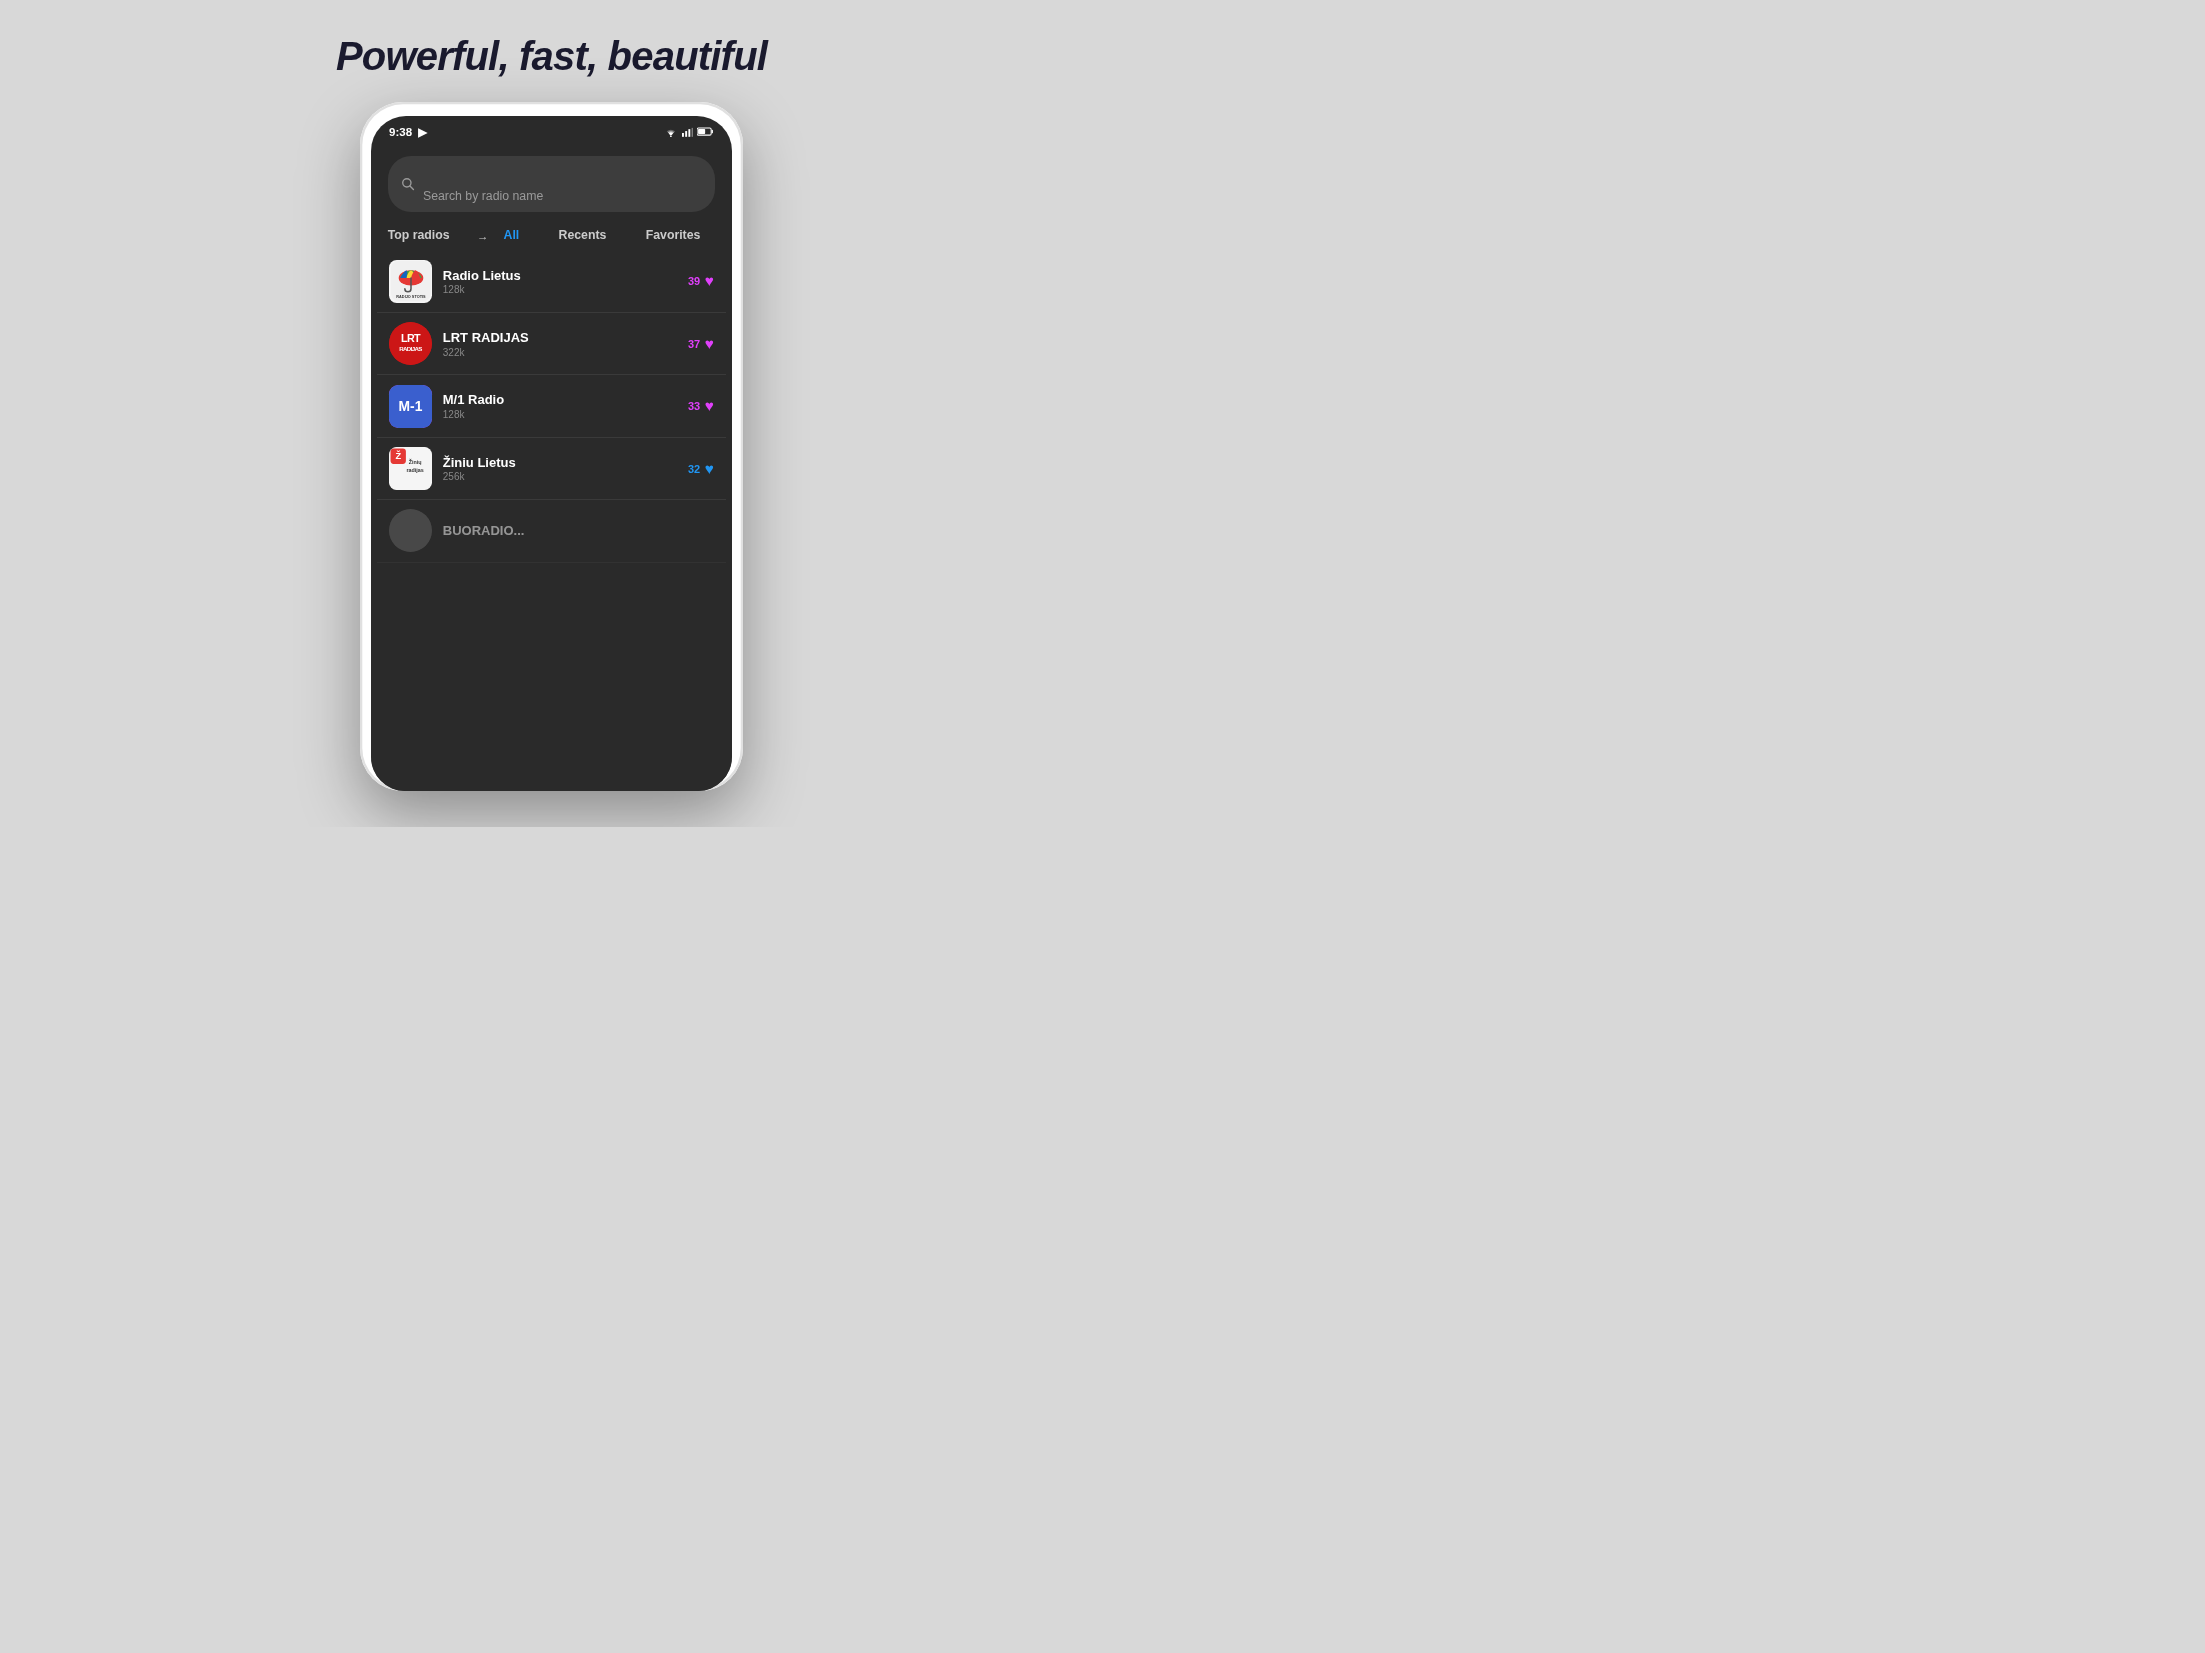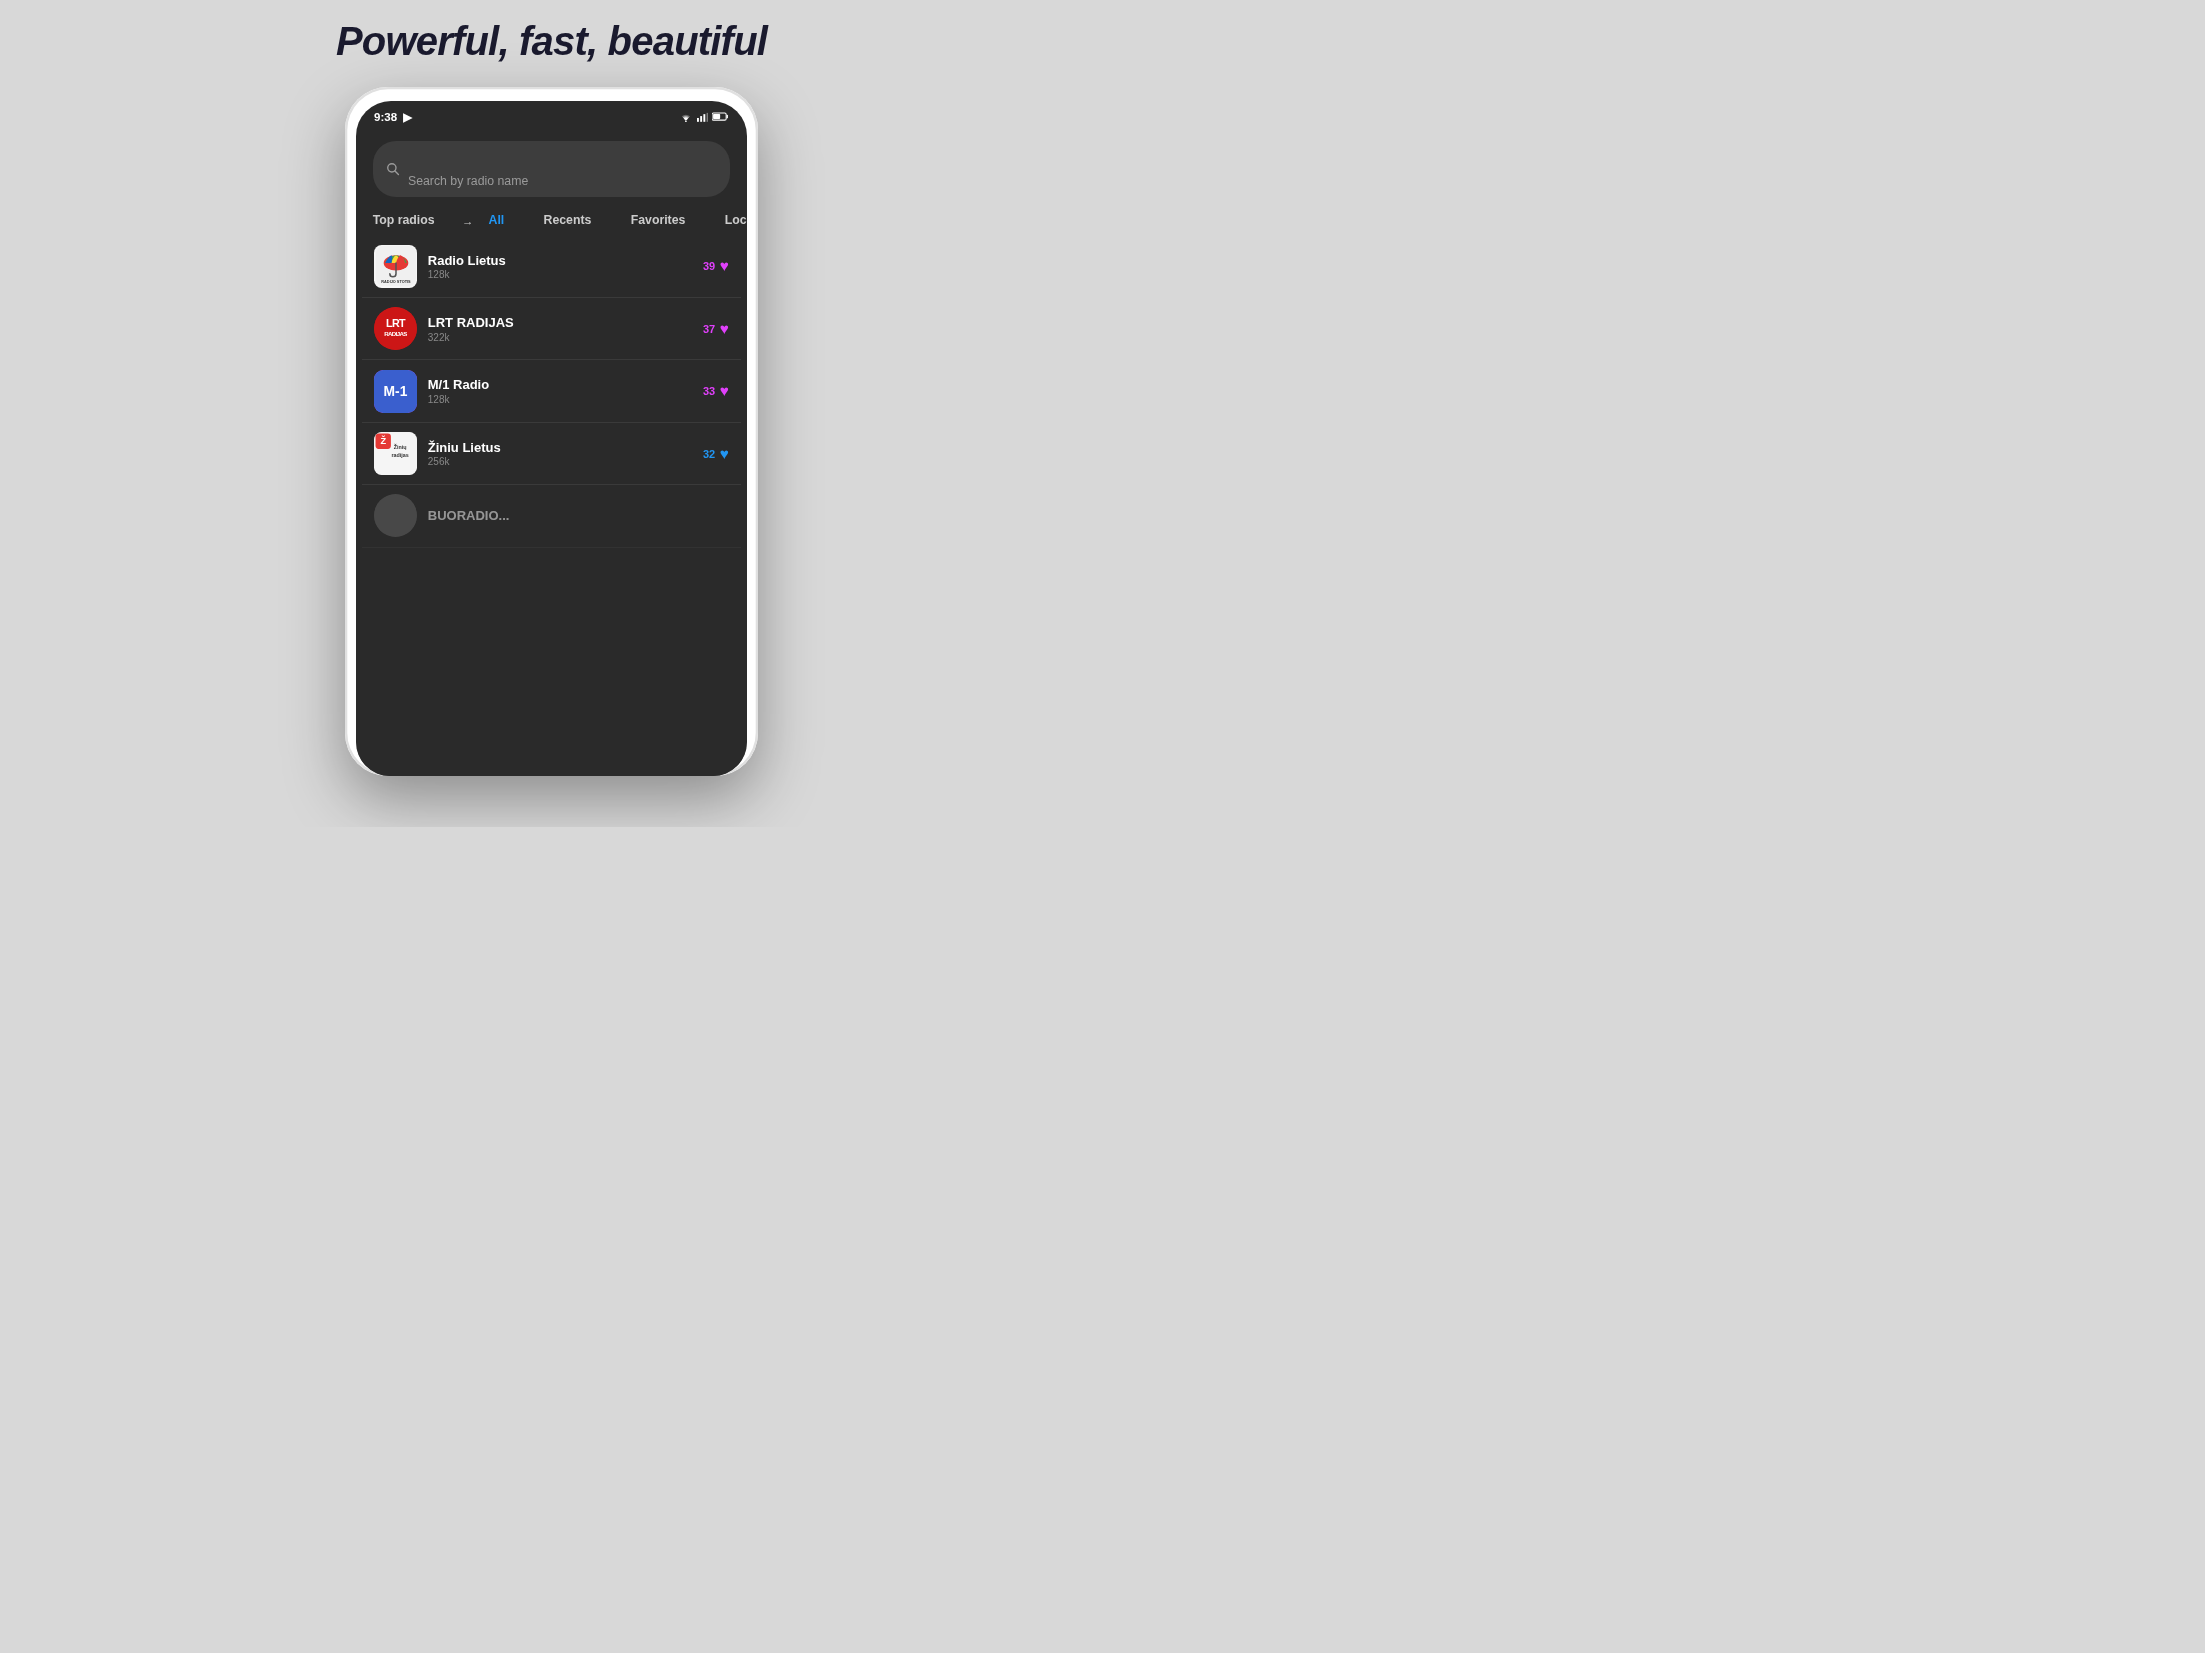--- a/index.html
+++ b/index.html
@@ -9,32 +9,32 @@
       height: 827px;
       background-color: #d8d8d8;
       display: flex;
       flex-direction: column;
       align-items: center;
       font-family: 'Arial', sans-serif;
       overflow: hidden;
     }
 
     .page-title {
-      margin-top: 19px;
+      margin-top: 34px;
       font-size: 40px;
       font-weight: 900;
       font-style: italic;
       color: #1a1a2e;
       letter-spacing: -0.8px;
     }
 
     .phone-wrapper {
       margin-top: 23px;
       position: relative;
-      width: 413px;
+      width: 383px;
       height: 689px;
     }
 
     .phone-frame {
       position: absolute;
       top: 0; left: 0;
       width: 100%;
       height: 100%;
       background: #ffffff;
       border-radius: 43px;

